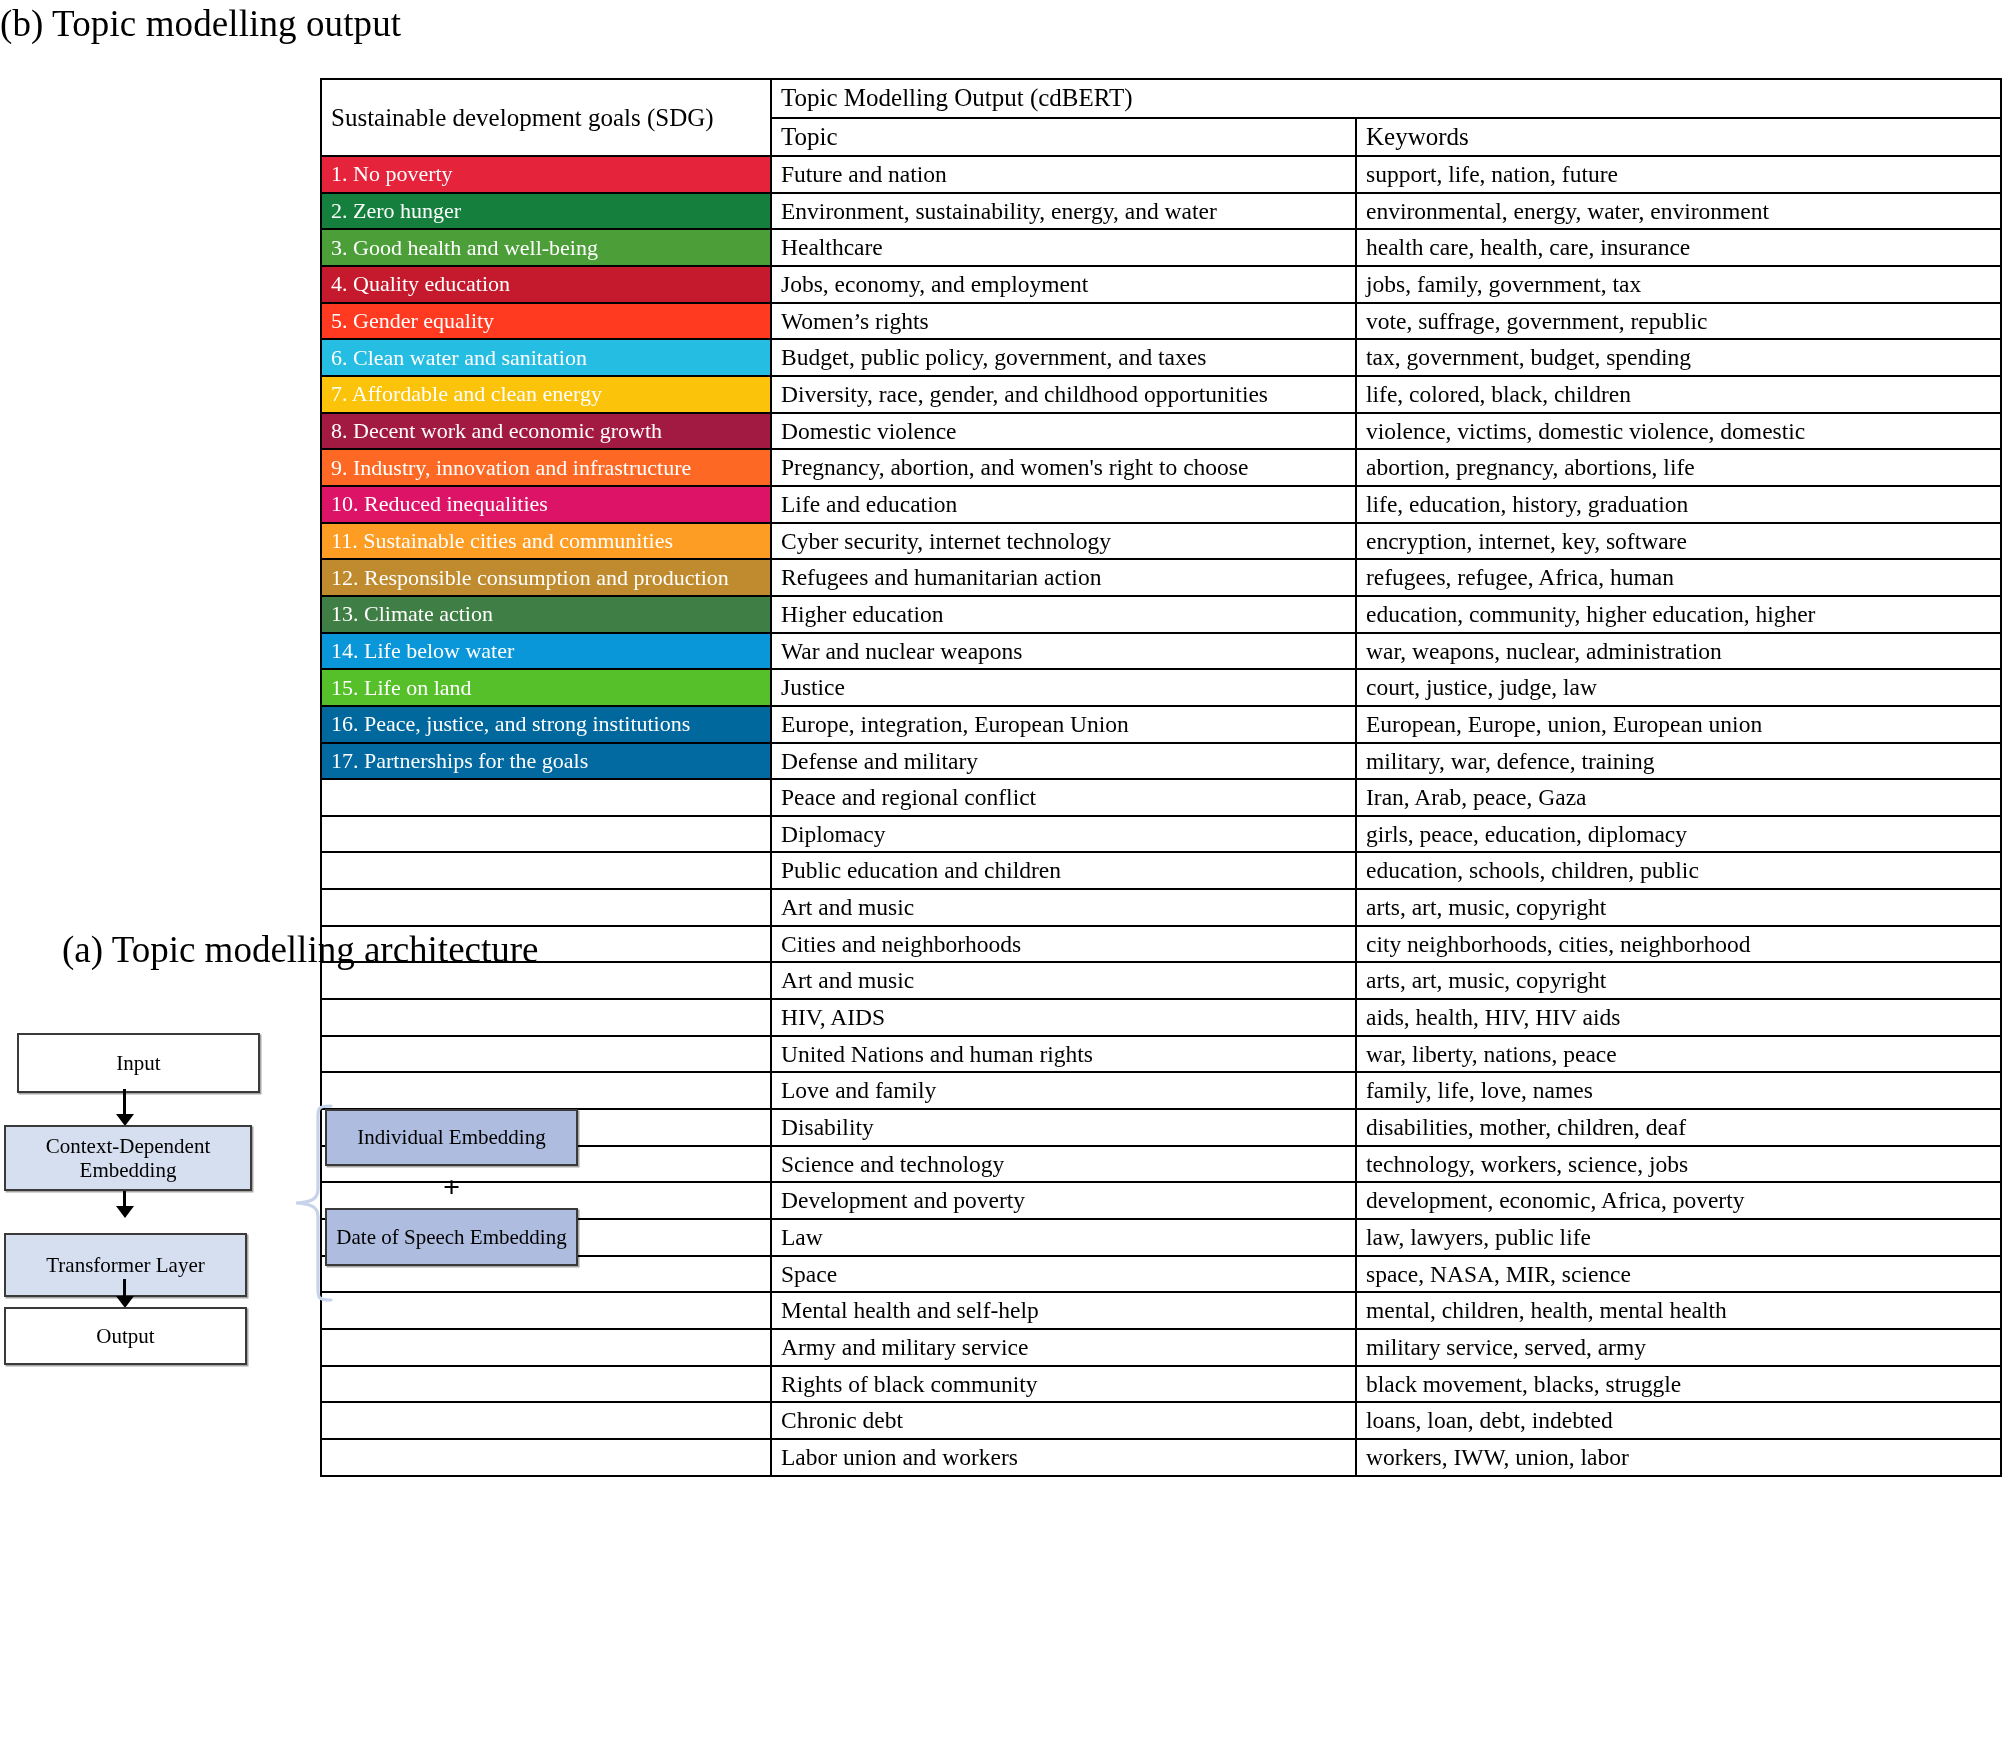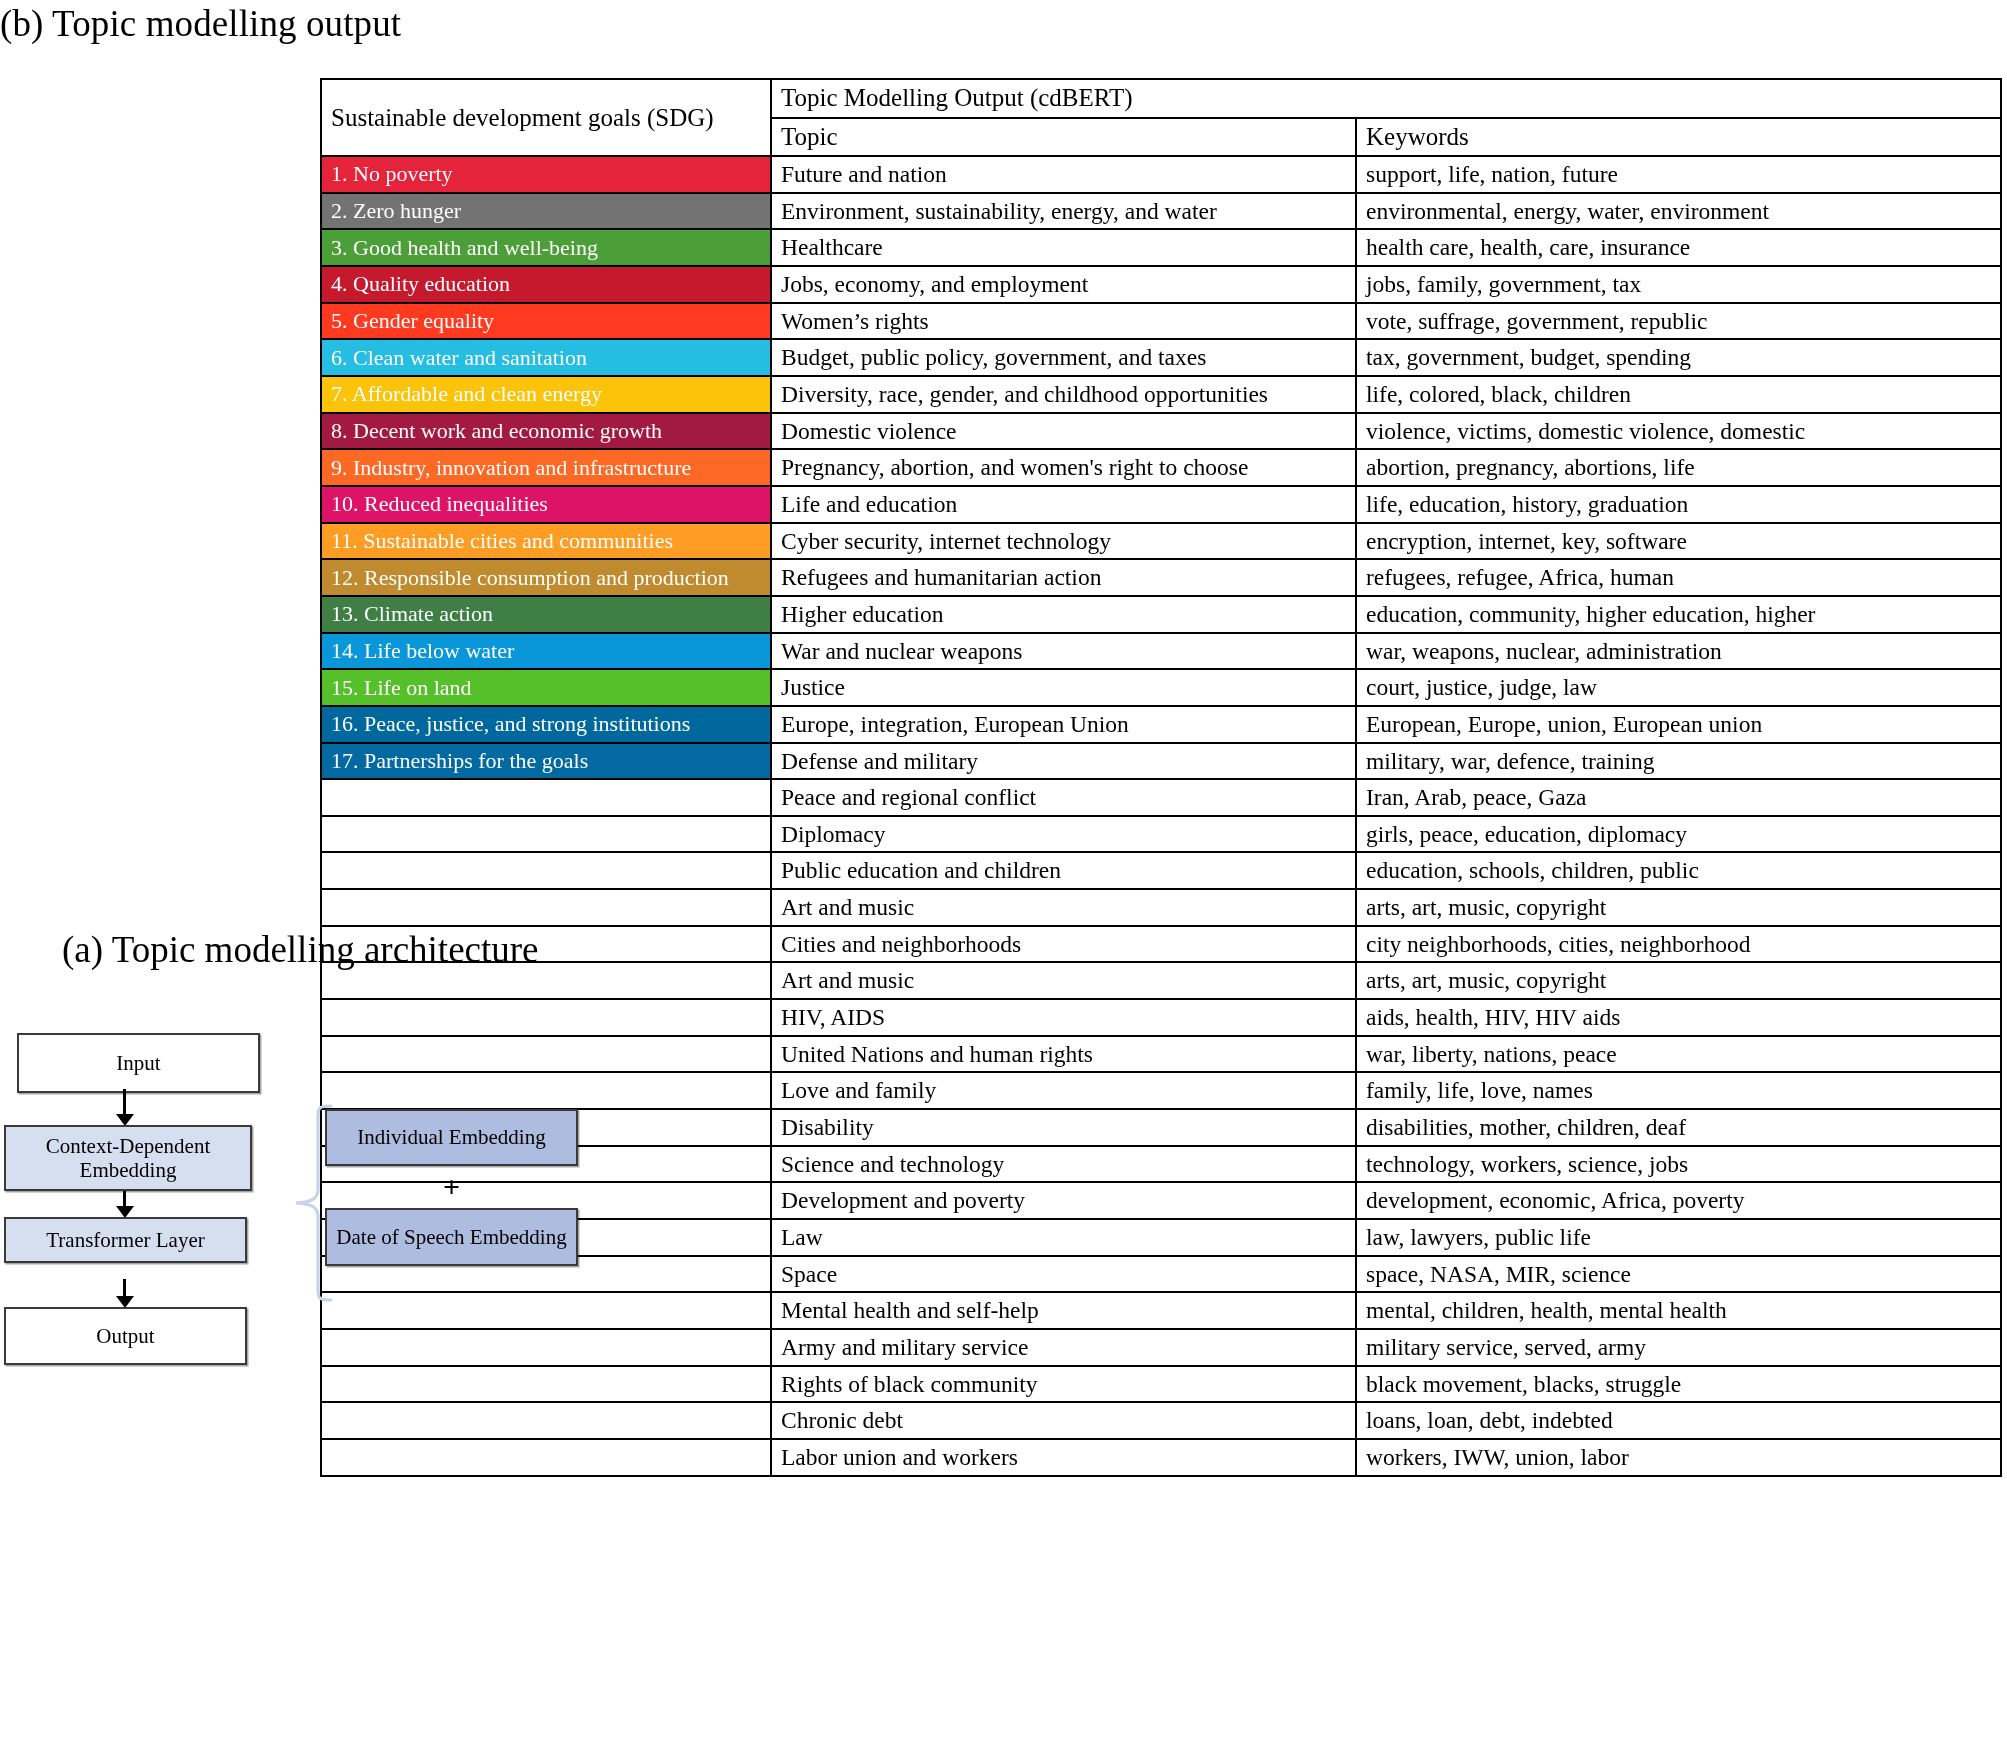--- a/index.html
+++ b/index.html
@@ -94,21 +94,21 @@
     font-size: 21px;
     line-height: 1.16;
     background: #ffffff;
     box-shadow: 1.5px 1.5px 0 rgba(0,0,0,.35);
   }
   .node.fill-light { background: #d6dff0; }
   .node.fill-mid   { background: #aebddf; }
 
   #node-input        { left: 17px;  top: 8px;   width: 243px; height: 60px; }
   #node-ctx          { left: 4px;  top: 100px; width: 248px; height: 66px; }
-  #node-transformer  { left: 4px;  top: 192px; width: 243px; height: 46px; }
+  #node-transformer  { left: 4px;  top: 208px; width: 243px; height: 64px; }
   #node-output       { left: 4px;  top: 282px; width: 243px; height: 58px; }
 
   #node-individual   { left: 325px; top: 84px;  width: 253px; height: 57px; }
   #node-date         { left: 325px; top: 183px; width: 253px; height: 58px; }
 
   .arrow { position: absolute; left: 123px; width: 3px; background: #000; }
   .arrow::after {
     content: "";
     position: absolute;
     left: -7.5px; bottom: -11px;
@@ -149,21 +149,21 @@
       <tr>
         <th class="hdr-sub">Topic</th>
         <th class="hdr-sub">Keywords</th>
       </tr>
     <tr>
           <td class="sdg-cell" style="background: rgb(229, 36, 59);"><span>1. No poverty</span></td>
           <td class="topic-cell"><span>Future and nation</span></td>
           <td class="kw-cell"><span>support, life, nation, future</span></td>
         </tr>
         <tr>
-          <td class="sdg-cell" style="background: #737373;"><span>2. Zero hunger</span></td>
+          <td class="sdg-cell" style="background: #15803d;"><span>2. Zero hunger</span></td>
           <td class="topic-cell"><span>Environment, sustainability, energy, and water</span></td>
           <td class="kw-cell"><span>environmental, energy, water, environment</span></td>
         </tr>
         <tr>
           <td class="sdg-cell" style="background: rgb(76, 159, 56);"><span>3. Good health and well-being</span></td>
           <td class="topic-cell"><span>Healthcare</span></td>
           <td class="kw-cell"><span>health care, health, care, insurance</span></td>
         </tr>
         <tr>
           <td class="sdg-cell" style="background: rgb(197, 25, 45);"><span>4. Quality education</span></td>

